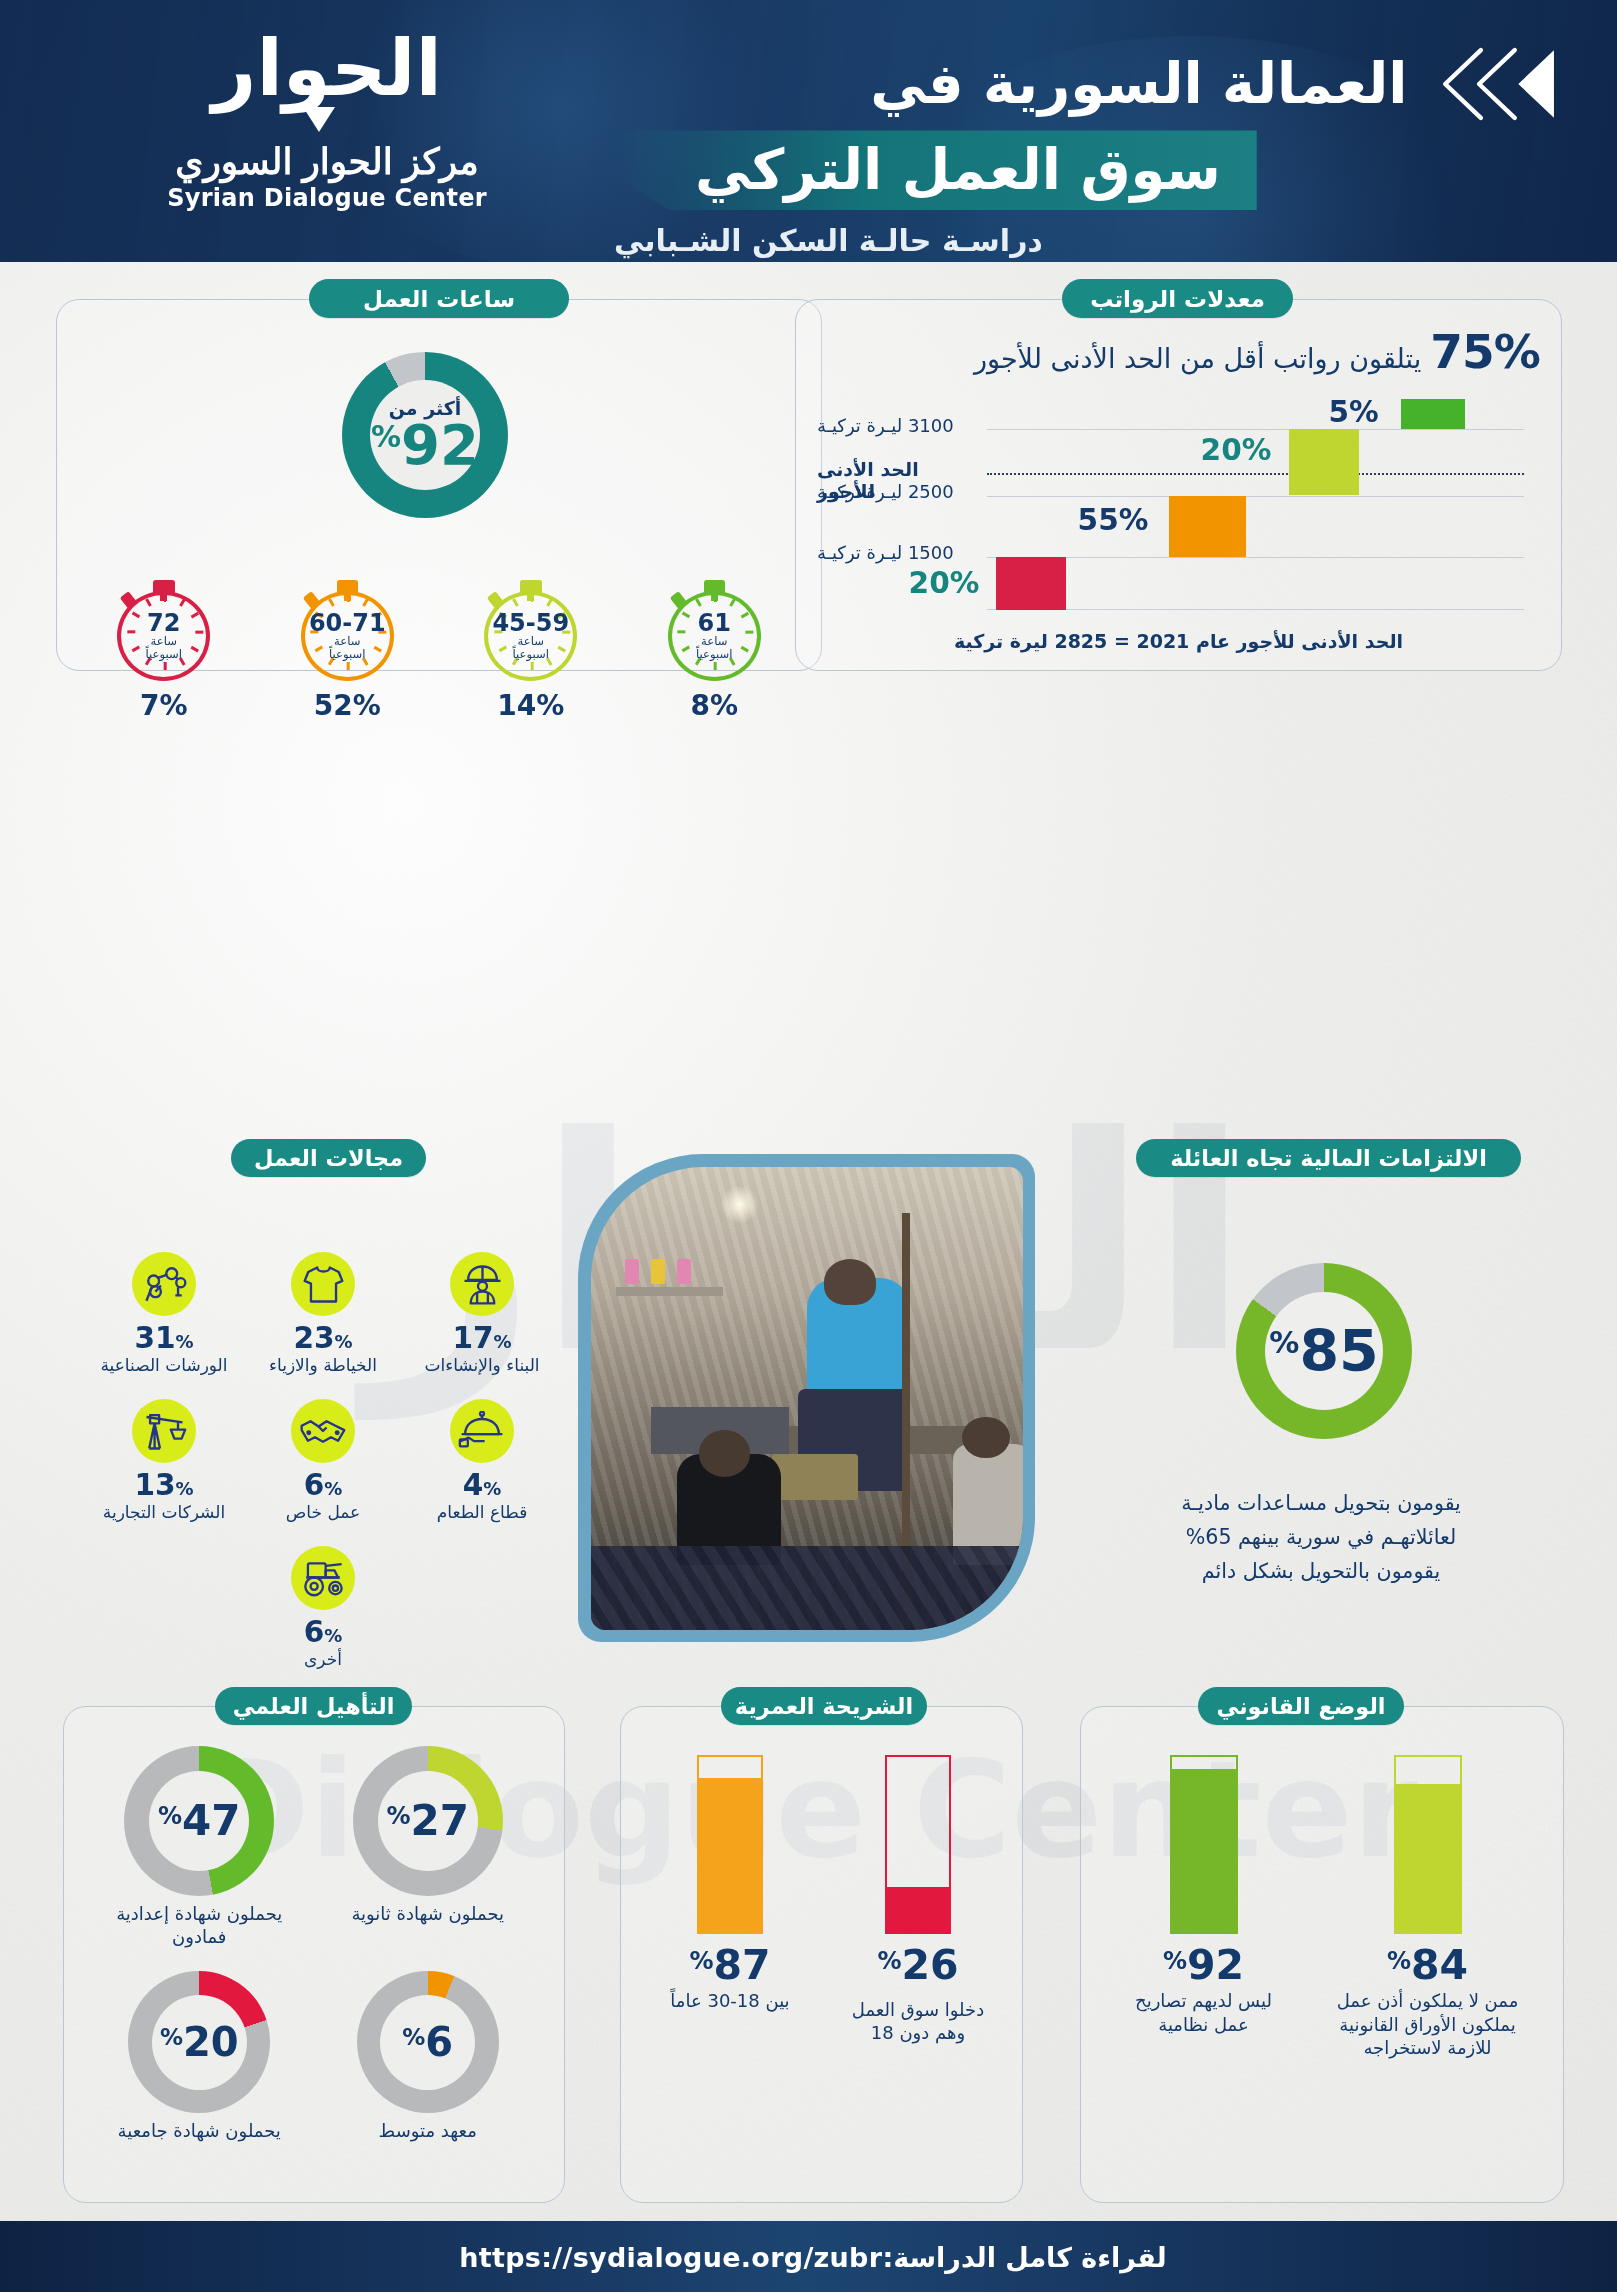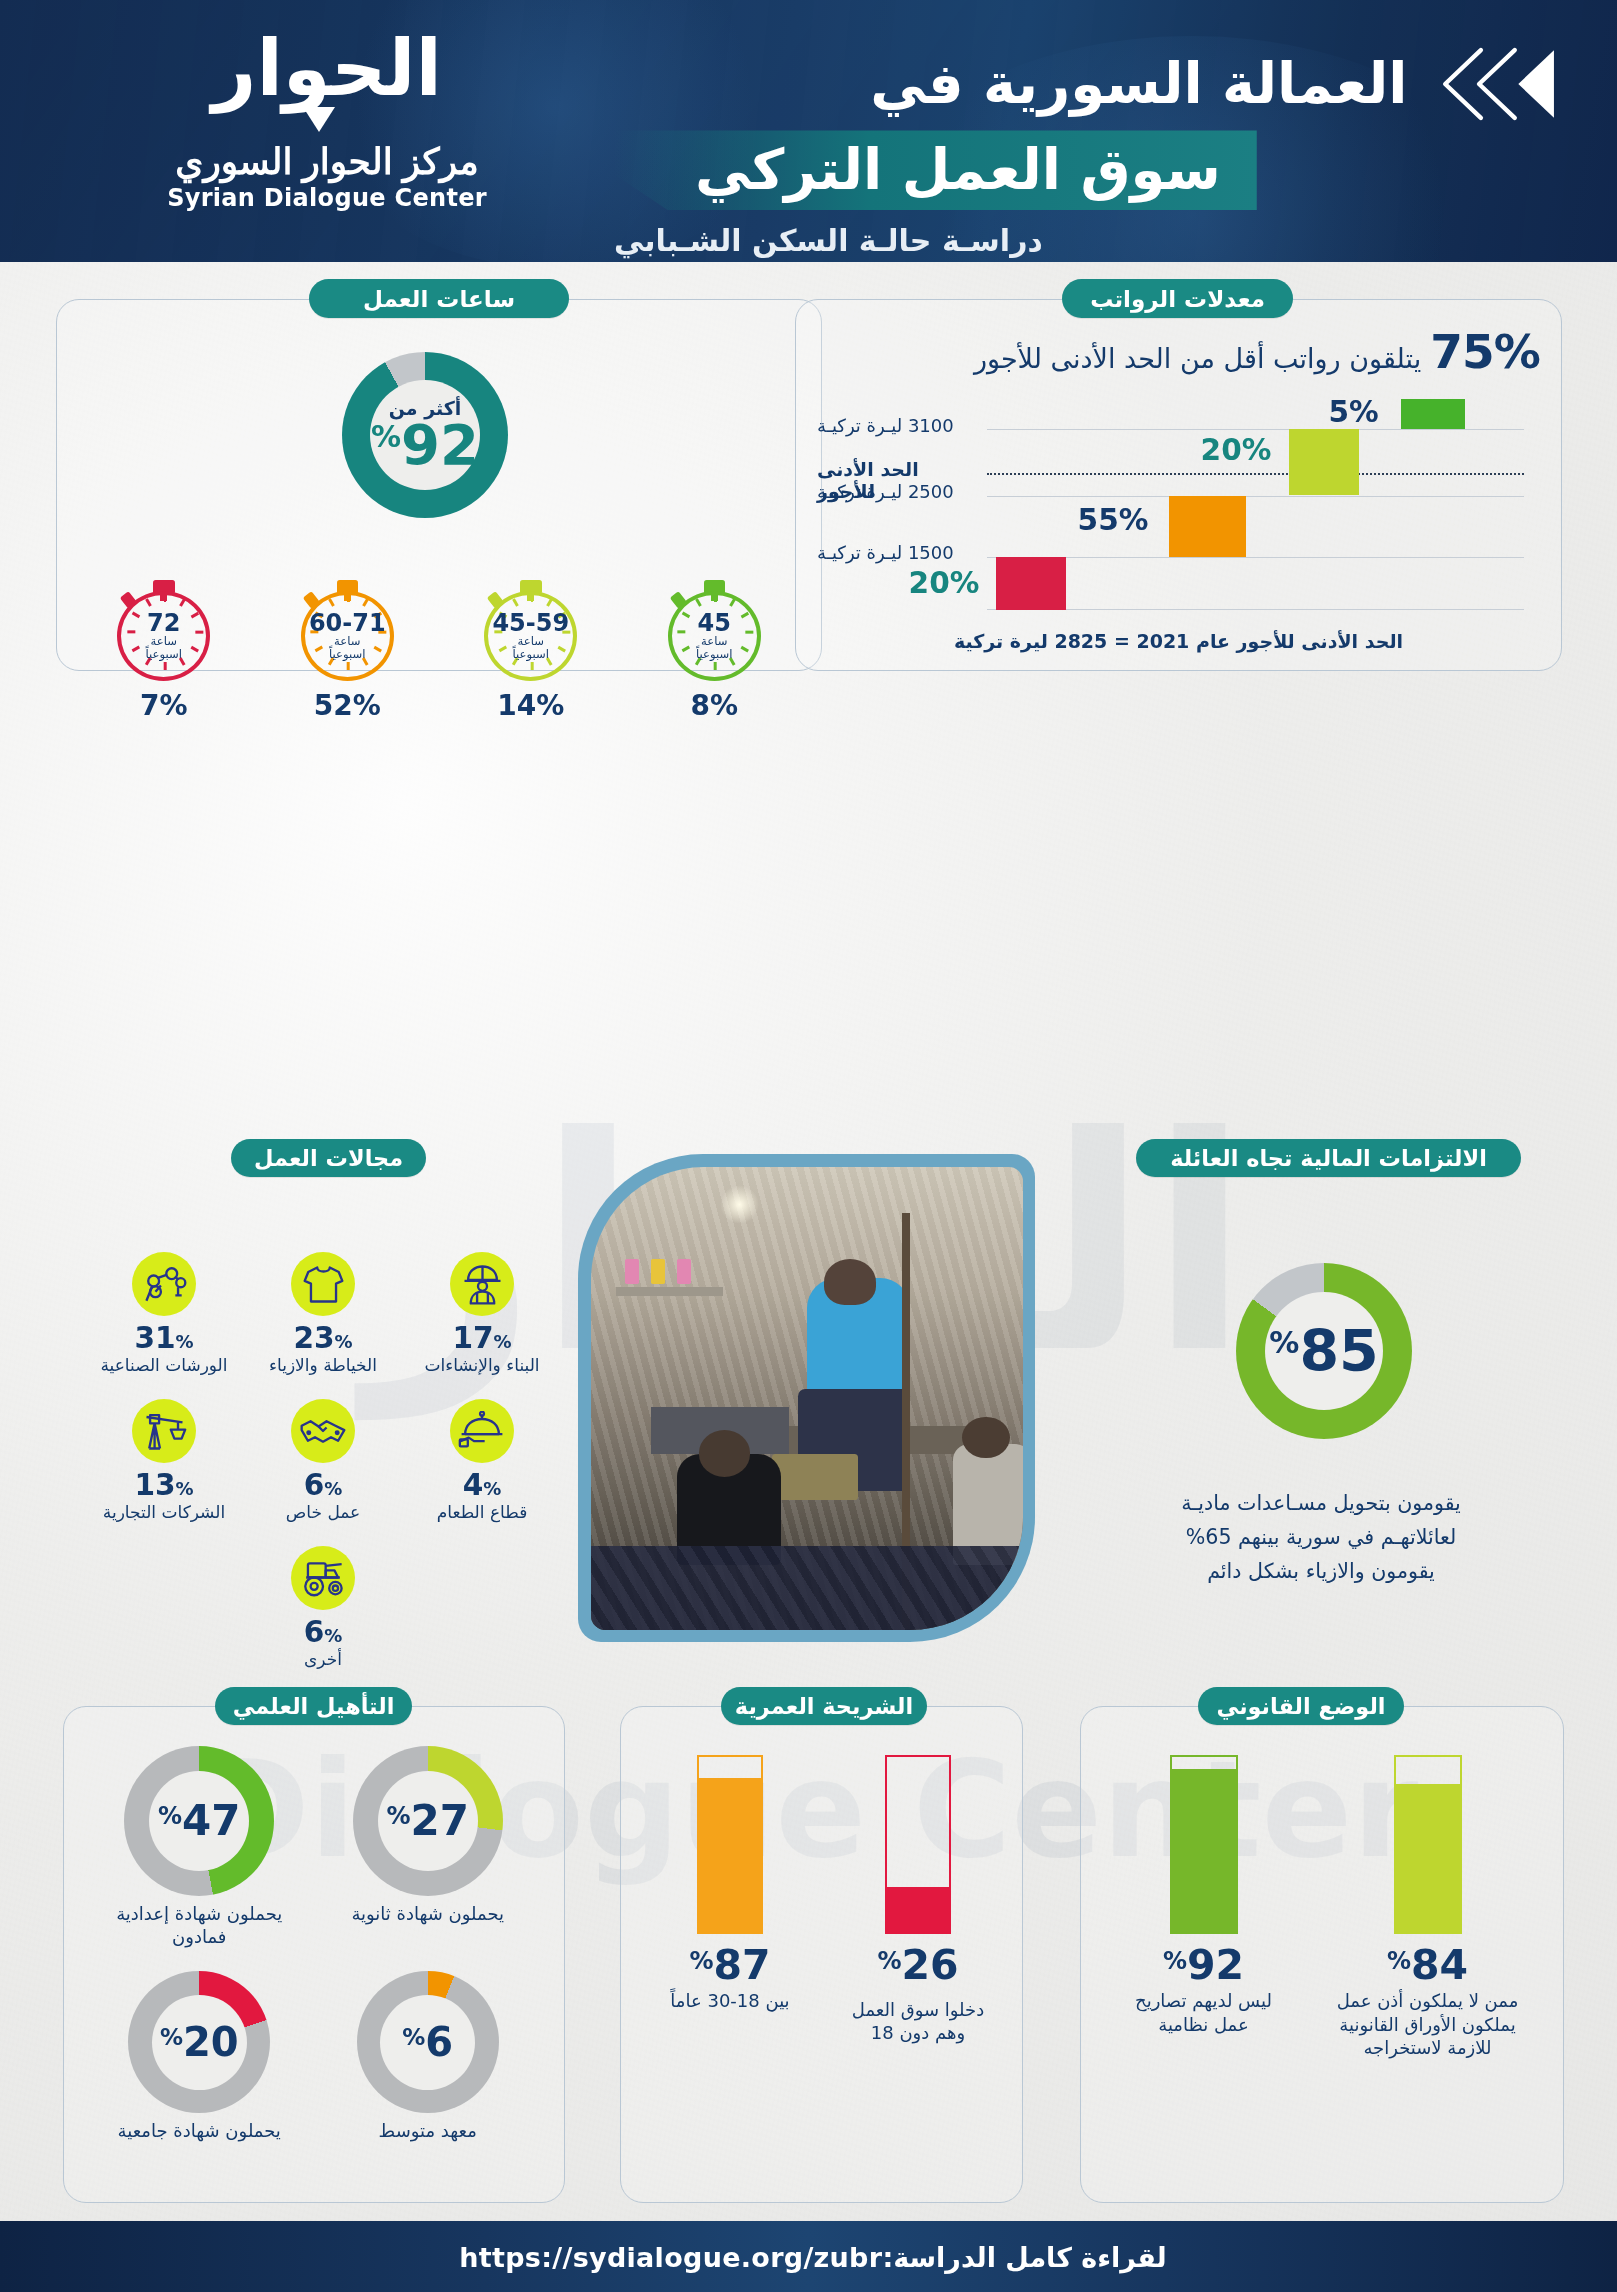--- a/index.html
+++ b/index.html
@@ -313,21 +313,21 @@
           <div class="tick" style="transform:rotate(90deg)"></div>
         <div class="tick" style="transform:rotate(120deg)"></div>
           <div class="tick" style="transform:rotate(150deg)"></div>
         <div class="tick" style="transform:rotate(180deg)"></div>
           <div class="tick" style="transform:rotate(210deg)"></div>
         <div class="tick" style="transform:rotate(240deg)"></div>
           <div class="tick" style="transform:rotate(270deg)"></div>
         <div class="tick" style="transform:rotate(300deg)"></div>
           <div class="tick" style="transform:rotate(330deg)"></div>
         <div class="txt">
-          <span class="big">45</span>
+          <span class="big">61</span>
           <span class="sm">ساعة</span>
           <span class="sm">اسبوعياً</span>
         </div>
       </div>
       <div style="margin-top:9px;font-size:28px;font-weight:bold;color:#143a6b;">8%</div>
     </div>
   </div>
 
   <div class="card" style="left:795px;top:299px;width:767px;height:372px;"></div>
   <div class="badge" style="left:1062px;top:279px;width:231px;height:39px;font-size:23px;">معدلات الرواتب</div>
@@ -510,21 +510,21 @@
     <div class="hole" style="width:118px;height:118px;"></div>
     <div class="lbl" style="display:flex;align-items:flex-start;">
       <span style="font-size:57px;font-weight:bold;color:#143a6b;line-height:1;">85</span>
       <span style="font-size:30px;font-weight:bold;color:#143a6b;margin-top:5.4px;">%</span>
     </div>
   </div>
 
   <div style="position:absolute;left:1066px;top:1487px;width:510px;text-align:center;color:#143a6b;font-size:20.6px;line-height:1.65;">
     <div>يقومون بتحويل مسـاعدات ماديـة</div>
     <div>لعائلاتهـم في سورية بينهم 65%</div>
-    <div>يقومون والازياء بشكل دائم</div>
+    <div>يقومون بالتحويل بشكل دائم</div>
   </div>
 
   <div class="card" style="left:63px;top:1706px;width:502px;height:497px;"></div>
   <div class="badge" style="left:215px;top:1687px;width:197px;height:38px;font-size:22.4px;">التأهيل العلمي</div>
 
   <div style="position:absolute;left:85px;top:1746px;width:457px;">
     <div style="display:flex;flex-direction:row-reverse;justify-content:space-around;">
 
       <div style="text-align:center;width:206px;">
         <div class="donut" style="width:150px;height:150px;margin:0 auto;background:conic-gradient(#63bb2b 0deg 169.2deg, #b7b9bb 169.2deg 360deg);">

